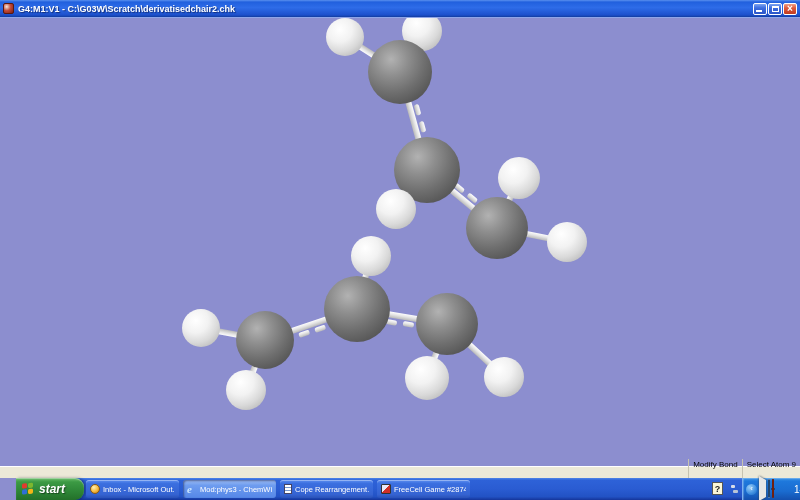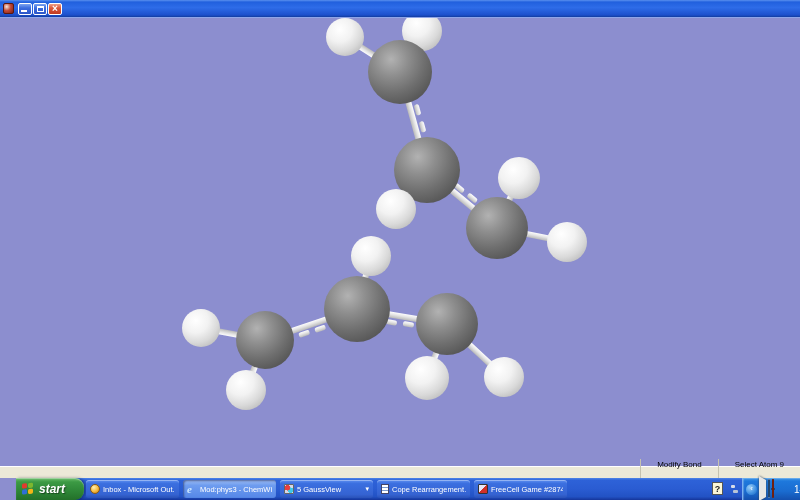--- a/index.html
+++ b/index.html
@@ -38,21 +38,21 @@
   .atom-C { background:radial-gradient(circle at 36% 30%, #B2B2B2 0%, #8E8E8E 28%, #6F6F6F 55%, #535353 82%, #464646 100%); }
   .atom-H { background:radial-gradient(circle at 36% 30%, #FFFFFF 0%, #F2F2F2 35%, #D9D9D9 62%, #ADADAD 95%); }
   .bond { position:absolute; height:6px; border-radius:3px;
     background:linear-gradient(180deg,#FDFDFD 0%,#E4E4E4 45%,#B9B9B9 100%); }
   .bond.dash { height:5px; border-radius:2px; }
 
   
   #statusbar { position:absolute; left:0; top:466px; width:800px; height:12px;
     background:#ECE9D8; border-top:1px solid #FFFFFF;
     display:flex; justify-content:flex-end; align-items:center; font-size:8px; color:#000; }
-  .status-cell { padding:0 16px; height:28px; line-height:12px; border-left:1px solid #C6C3B0; white-space:nowrap;text-align:right; }
+  .status-cell { padding:0 4px; height:28px; line-height:12px; border-left:1px solid #C6C3B0; white-space:nowrap;text-align:right; }
 
   
   #tooltip { position:absolute; left:227px; top:462px; height:15px;
     background:#FFFFE1; border:1px solid #000; color:#000;
     font-size:7.5px; line-height:13px; padding:0 3px; white-space:nowrap; z-index:30; }
 
   
   #taskbar { position:absolute; left:16px; top:478px; width:800px; height:22px;
     background:linear-gradient(180deg,#4E84E8 0%,#2E62D8 10%,#2A5CD2 50%,#2252C4 85%,#15359A 100%); }
   #start-btn { position:absolute; left:0; top:0; width:68px; height:22px;
@@ -115,20 +115,21 @@
     background:linear-gradient(135deg,#E03020 0 50%,#F0B020 50% 100%); border:1px solid #702010; }
   #tray-clock { color:#fff; font-size:10px; margin-left:18px; white-space:nowrap; }
 </style>
 </head>
 <body>
 
 <div id="screen">
 
   <div id="titlebar">
     <span id="title-icon"></span>
+    <span id="title-text">G4:M1:V1 - C:\G03W\Scratch\derivatisedchair2.chk</span>
     <span id="win-controls">
       <span class="win-btn blue">
           <i class="glyph-min"></i>
         </span>
       <span class="win-btn blue">
           <i class="glyph-restore"></i>
         </span>
       <span class="win-btn red">
           <span class="glyph-close">×</span>
         </span>
@@ -196,25 +197,20 @@
     <div id="tb-buttons">
         <div class="tb-btn">
           <span class="tb-icon icon-outlook"></span>
           <span class="tb-label">Inbox - Microsoft Out...</span>
         </div>
         <div class="tb-btn active">
           <span class="tb-icon icon-ie">e</span>
           <span class="tb-label">Mod:phys3 - ChemWi...</span>
         </div>
         <div class="tb-btn">
-          <span class="tb-icon icon-gv"></span>
-          <span class="tb-label">5 GaussView</span>
-          <span class="tb-arrow">▾</span>
-        </div>
-        <div class="tb-btn">
           <span class="tb-icon icon-doc"></span>
           <span class="tb-label">Cope Rearrangement...</span>
         </div>
         <div class="tb-btn">
           <span class="tb-icon icon-freecell"></span>
           <span class="tb-label">FreeCell Game #28740</span>
         </div>
       </div>
 
     <div id="bar-question">?</div>

